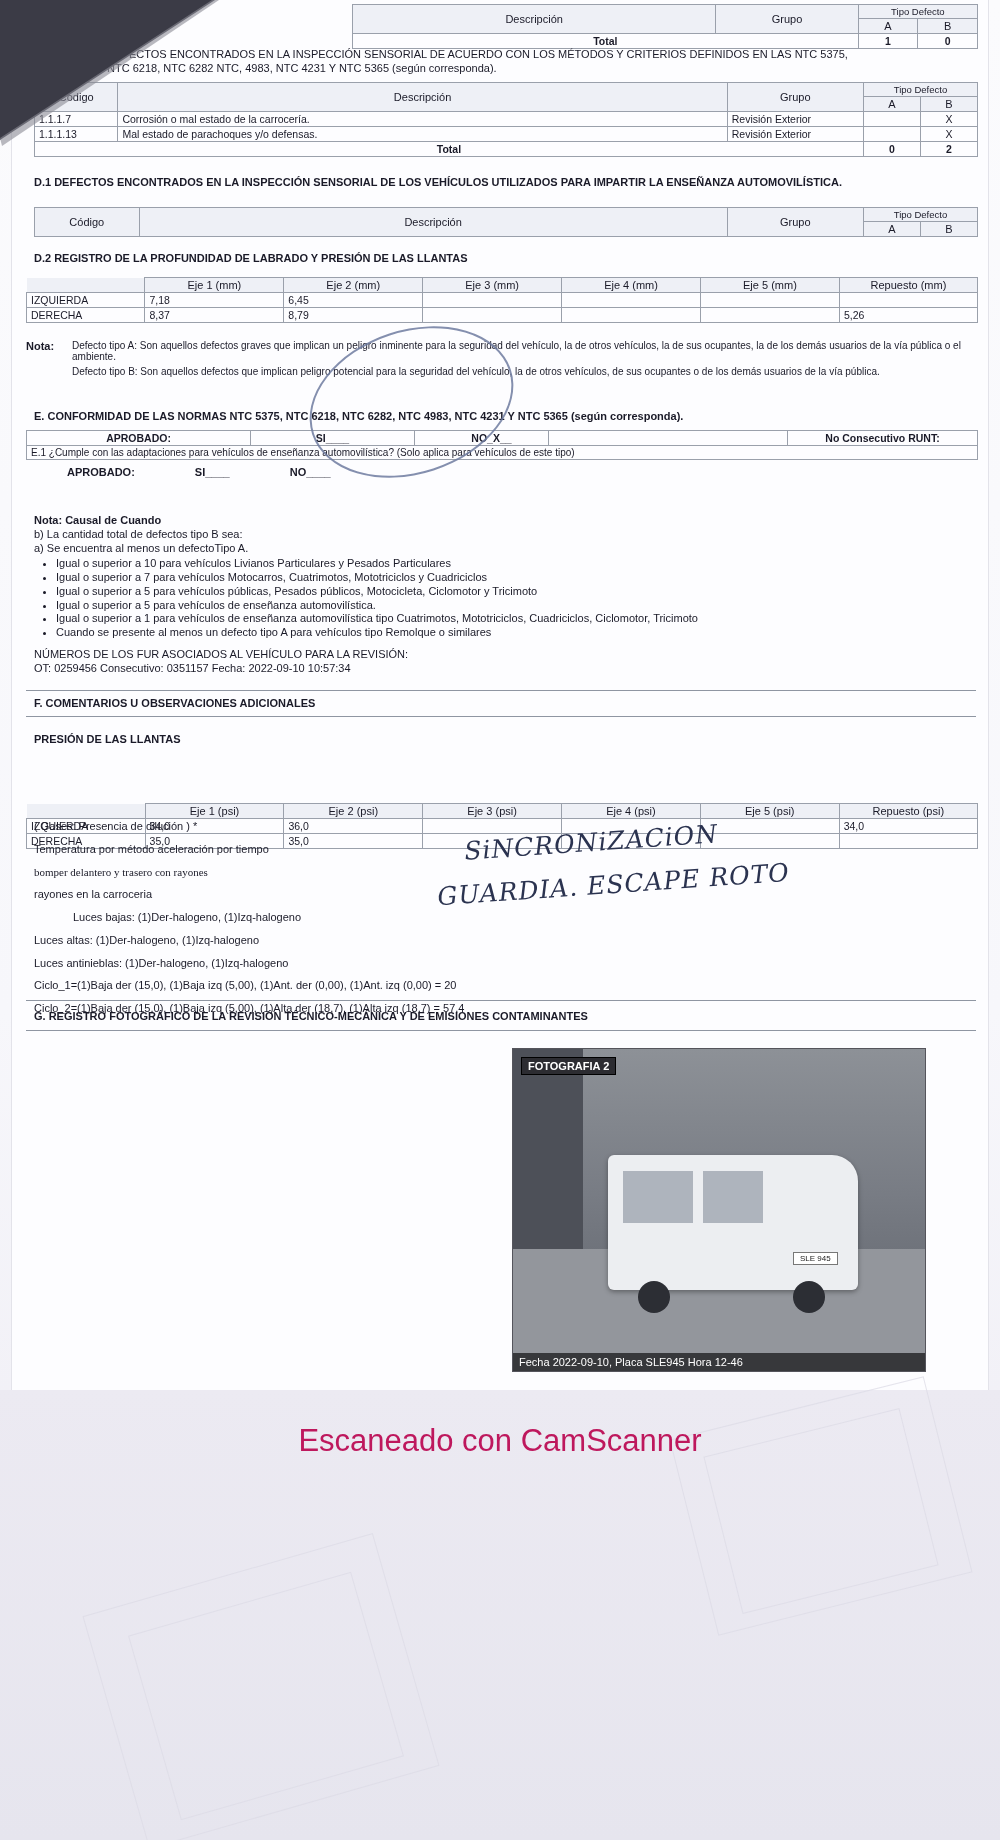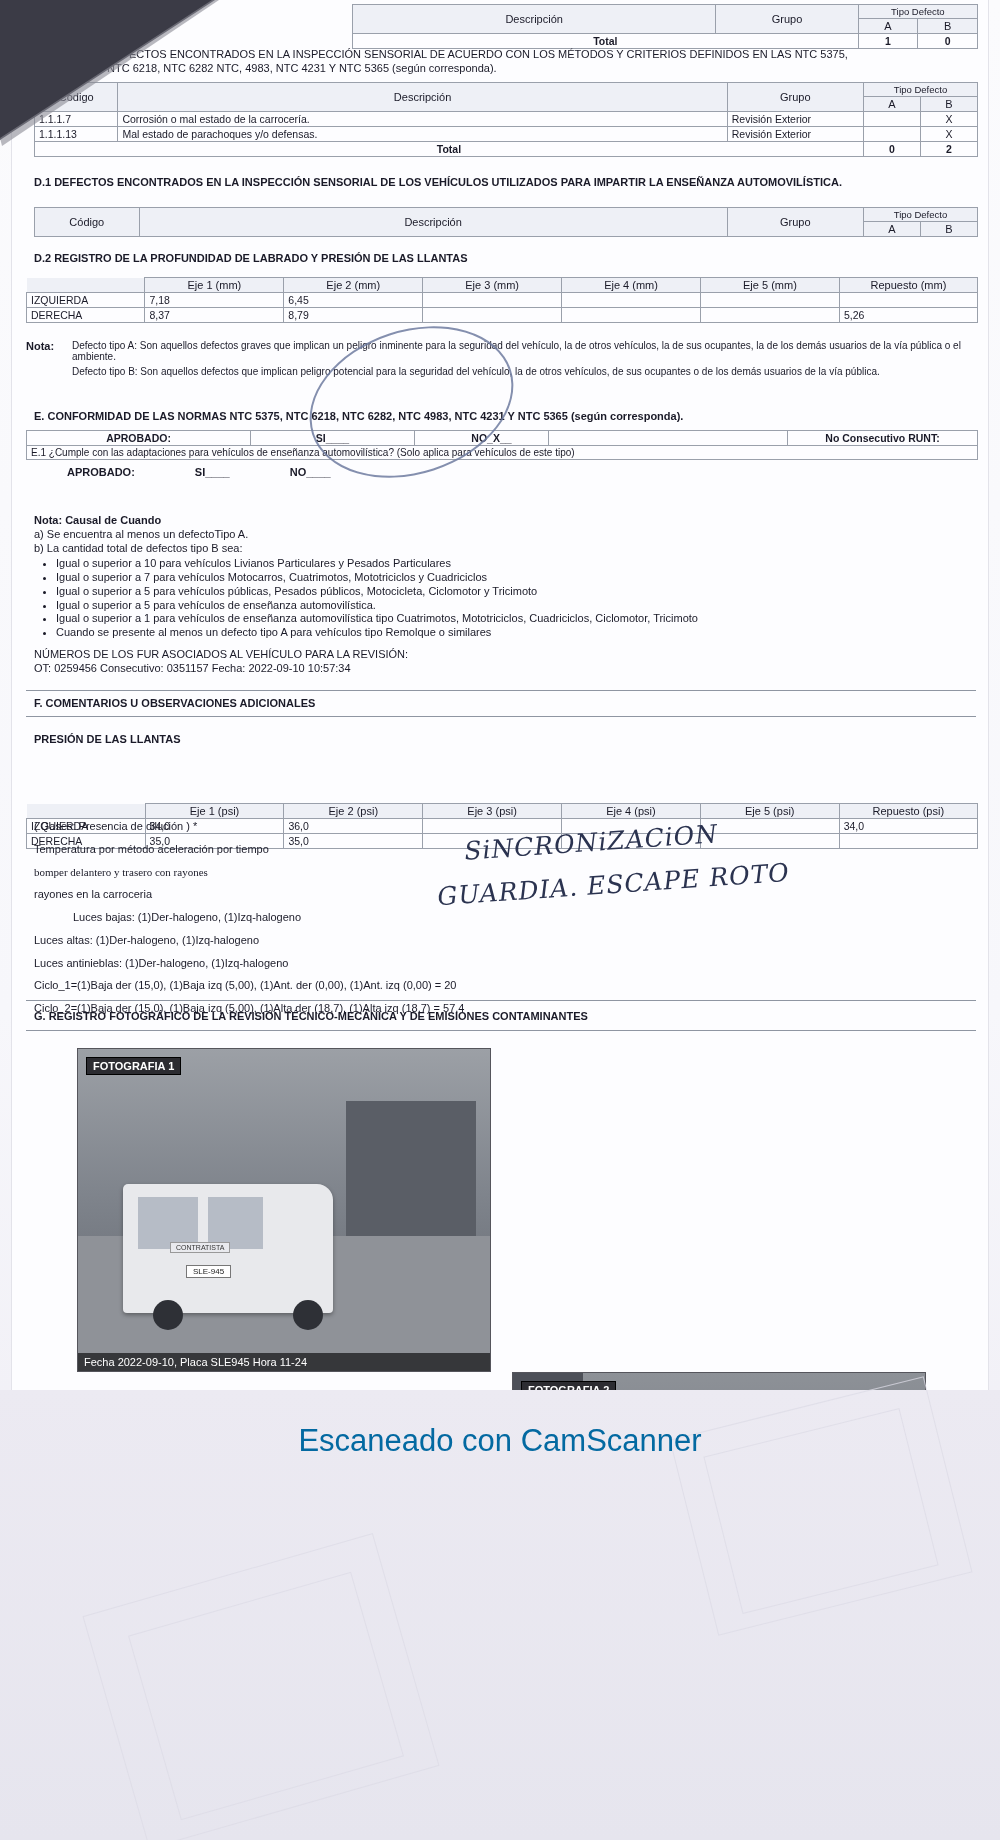--- a/index.html
+++ b/index.html
@@ -66,21 +66,21 @@
     position:absolute;border:2px solid #6f7ba0;border-radius:50%;
     transform:rotate(-18deg);opacity:.85;
   }
   
   #footer{
     position:absolute;left:0;top:1390px;width:1000px;height:450px;
     background:linear-gradient(180deg,#eceaf2 0%,#e6e5ee 100%);
   }
   #cstext{
     position:absolute;width:1000px;text-align:center;top:1423px;
-    font-size:31px;color:#0369a1;
+    font-size:31px;color:#be185d;
   }
   .wm{position:absolute;border:1px solid #dcdbe6;opacity:.75;}
 </style>
 </head>
 <body>
 
 <div id="page">
   <div id="sheet">
 
     <div class="sec" style="left:340px;top:4px;width:626px;">
@@ -232,22 +232,22 @@
     <div class="sec" style="left:55px;top:466px;width:500px;display:flex;gap:60px;">
       <span class="txt bold">APROBADO:</span>
       <span class="txt bold">SI____</span>
       <span class="txt bold">NO____</span>
     </div>
 
     <div class="ellipse" style="left:295px;top:330px;width:205px;height:140px;"></div>
 
     <div class="sec" style="left:22px;top:514px;width:930px;">
       <div class="txt bold">Nota: Causal de Cuando</div>
+      <div class="txt">b) La cantidad total de defectos tipo B sea:</div>
       <div class="txt">a) Se encuentra al menos un defectoTipo A.</div>
-      <div class="txt">b) La cantidad total de defectos tipo B sea:</div>
       <ul style="margin:2px 0 0 22px;padding:0;">
         <li class="txt">Igual o superior a 10 para vehículos Livianos Particulares y Pesados Particulares</li>
         <li class="txt">Igual o superior a 7 para vehículos Motocarros, Cuatrimotos, Mototriciclos y Cuadriciclos</li>
         <li class="txt">Igual o superior a 5 para vehículos públicas, Pesados públicos, Motocicleta, Ciclomotor y Tricimoto</li>
         <li class="txt">Igual o superior a 5 para vehículos de enseñanza automovilística.</li>
         <li class="txt">Igual o superior a 1 para vehículos de enseñanza automovilística tipo Cuatrimotos, Mototriciclos, Cuadriciclos, Ciclomotor, Tricimoto</li>
         <li class="txt">Cuando se presente al menos un defecto tipo A para vehículos tipo Remolque o similares</li>
       </ul>
     </div>
 
@@ -308,34 +308,20 @@
       <div class="txt" style="white-space:nowrap;">Ciclo_2=(1)Baja der (15,0), (1)Baja izq (5,00), (1)Alta der (18,7), (1)Alta izq (18,7) = 57,4</div>
     </div>
 
     <div class="sec hand" style="left:452px;top:828px;">SiNCRONiZACiON</div>
     <div class="sec hand" style="left:425px;top:870px;">GUARDIA. ESCAPE ROTO</div>
 
     <div class="sec hline" style="left:14px;top:1000px;width:950px;height:0;"></div>
     <div class="sec txt bold" style="left:22px;top:1010px;">G. REGISTRO FOTOGRÁFICO DE LA REVISIÓN TÉCNICO-MECÁNICA Y DE EMISIONES CONTAMINANTES</div>
     <div class="sec hline" style="left:14px;top:1030px;width:950px;height:0;"></div>
 
-    <div class="sec photo" style="left:65px;top:1048px;width:412px;height:322px;
-        background:linear-gradient(180deg,#9ca0a6 0%,#7f848c 45%,#5f636b 100%);">
-      <div style="position:absolute;left:0;top:58%;width:100%;height:42%;background:#8f9298;"></div>
-      <div style="position:absolute;left:45px;top:42%;width:210px;height:40%;background:#e8e9ec;border-radius:5px 16px 4px 4px;box-shadow:0 2px 4px rgba(0,0,0,.35);"></div>
-      <div style="position:absolute;left:60px;top:46%;width:60px;height:16%;background:#b6bcc6;"></div>
-      <div style="position:absolute;left:130px;top:46%;width:55px;height:16%;background:#b6bcc6;"></div>
-      <div style="position:absolute;left:75px;top:78%;width:30px;height:30px;background:#2e3036;border-radius:50%;"></div>
-      <div style="position:absolute;left:215px;top:78%;width:30px;height:30px;background:#2e3036;border-radius:50%;"></div>
-      <div style="position:absolute;left:268px;top:16%;width:130px;height:42%;background:#5a5e66;"></div>
-      <div class="phcap" style="left:8px;top:8px;">FOTOGRAFIA 1</div>
-      <div style="position:absolute;left:92px;top:60%;font-size:7px;color:#333;background:#e9eaee;padding:1px 5px;border:1px solid #999;">CONTRATISTA</div>
-      <div style="position:absolute;left:108px;top:67%;font-size:8px;color:#222;background:#fff;padding:1px 6px;border:1px solid #777;">SLE-945</div>
-      <div class="phfoot">Fecha 2022-09-10, Placa SLE945 Hora 11-24</div>
-    </div>
 
     <div class="sec photo" style="left:500px;top:1048px;width:412px;height:322px;
         background:linear-gradient(180deg,#8d9197 0%,#787c84 45%,#5c6068 100%);">
       <div style="position:absolute;left:0;top:62%;width:100%;height:38%;background:#93969c;"></div>
       <div style="position:absolute;left:95px;top:33%;width:250px;height:42%;background:#eceef1;border-radius:6px 26px 6px 6px;box-shadow:0 2px 5px rgba(0,0,0,.35);"></div>
       <div style="position:absolute;left:110px;top:38%;width:70px;height:16%;background:#aeb4bd;"></div>
       <div style="position:absolute;left:190px;top:38%;width:60px;height:16%;background:#aeb4bd;"></div>
       <div style="position:absolute;left:125px;top:72%;width:32px;height:32px;background:#2c2e34;border-radius:50%;"></div>
       <div style="position:absolute;left:280px;top:72%;width:32px;height:32px;background:#2c2e34;border-radius:50%;"></div>
       <div style="position:absolute;left:0;top:0;width:70px;height:62%;background:#4d5058;"></div>

